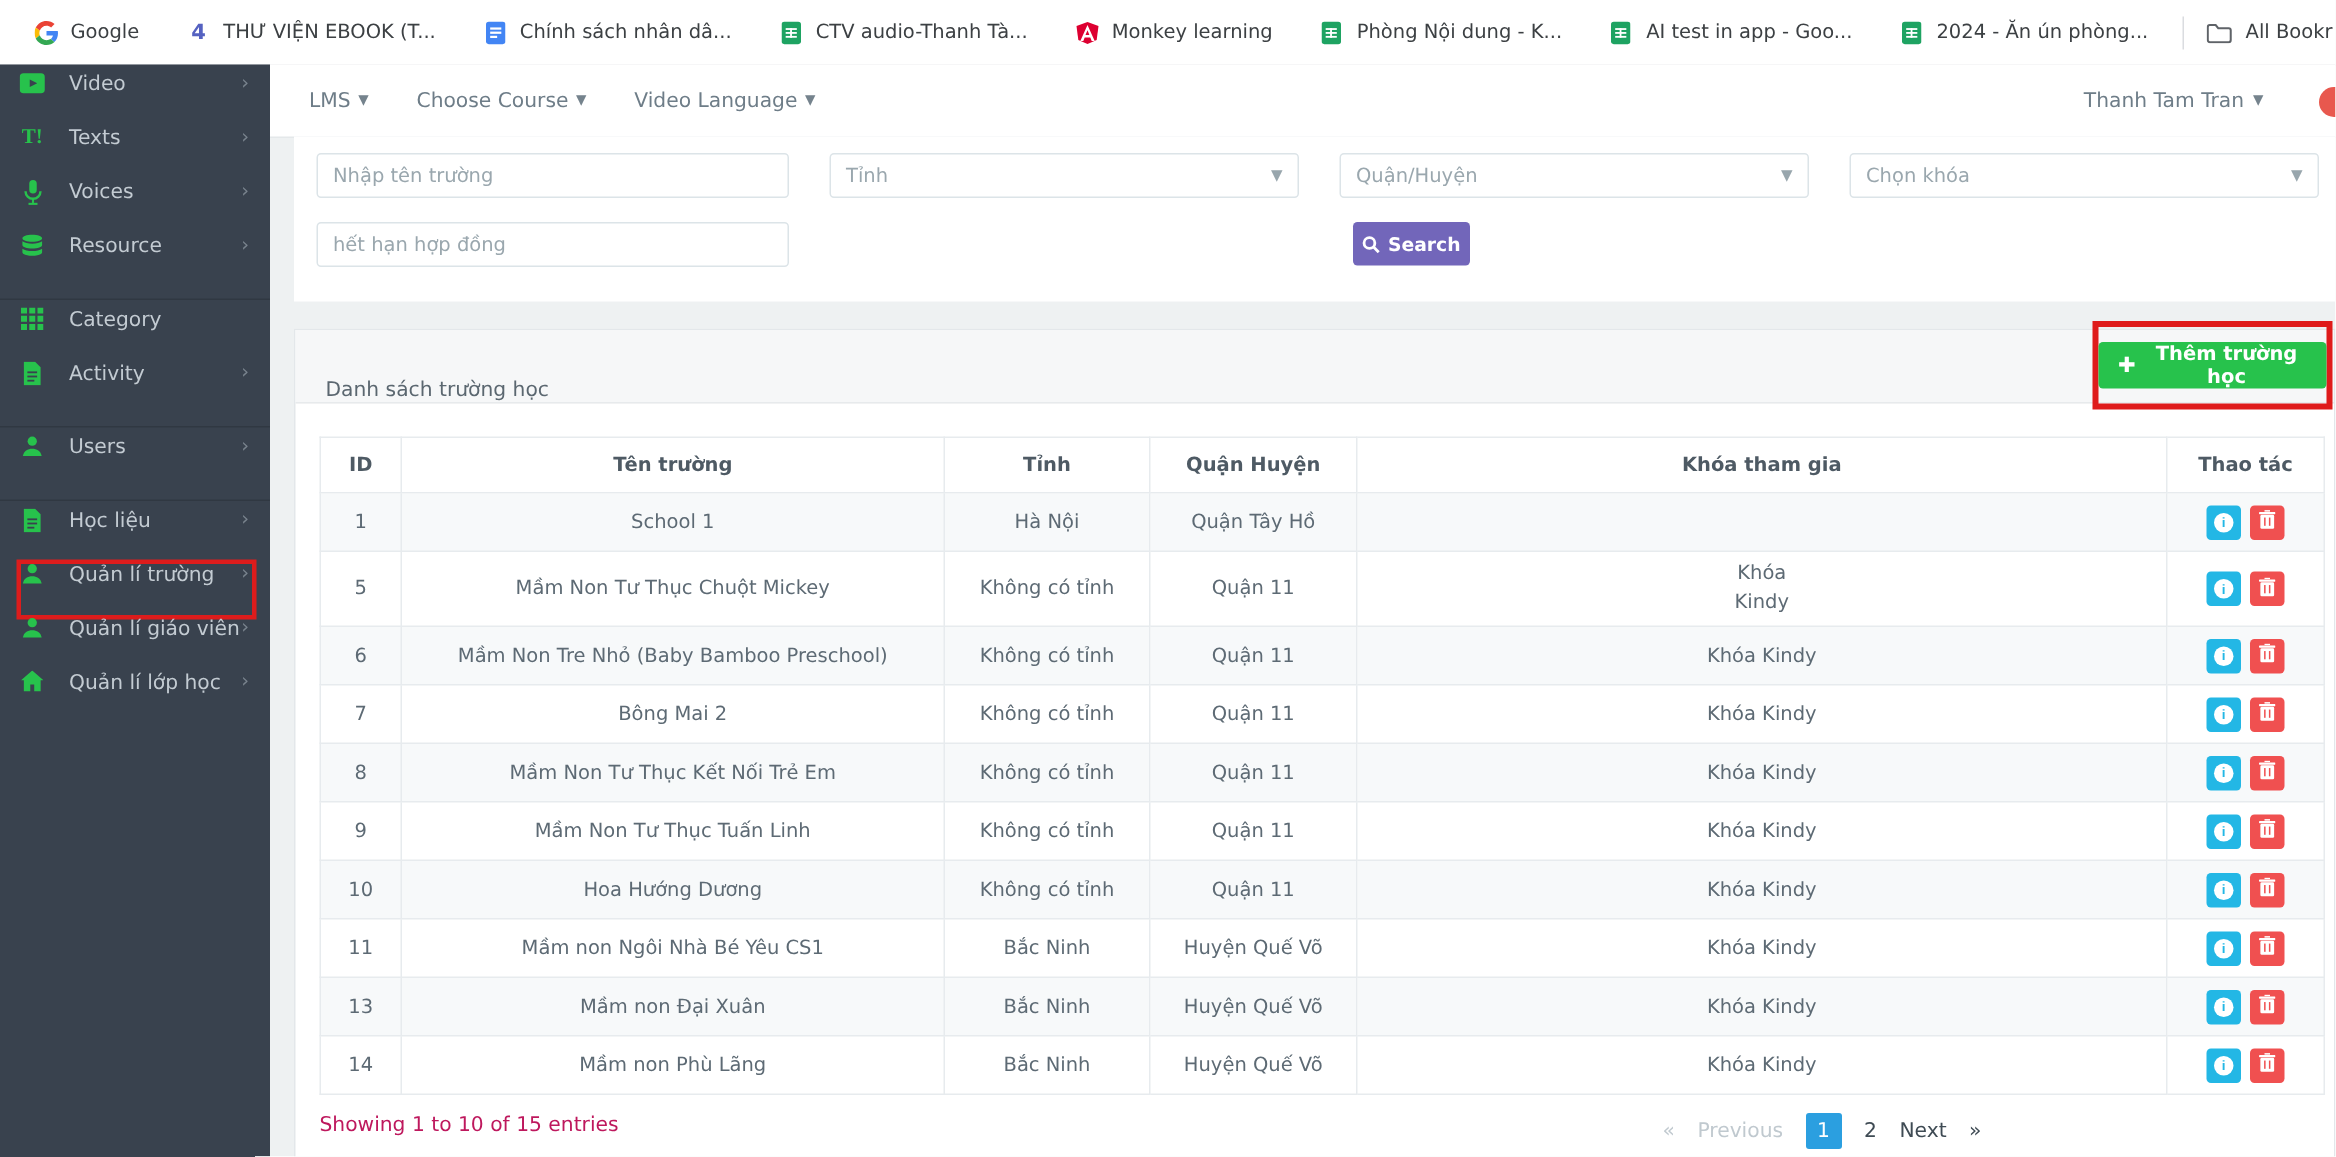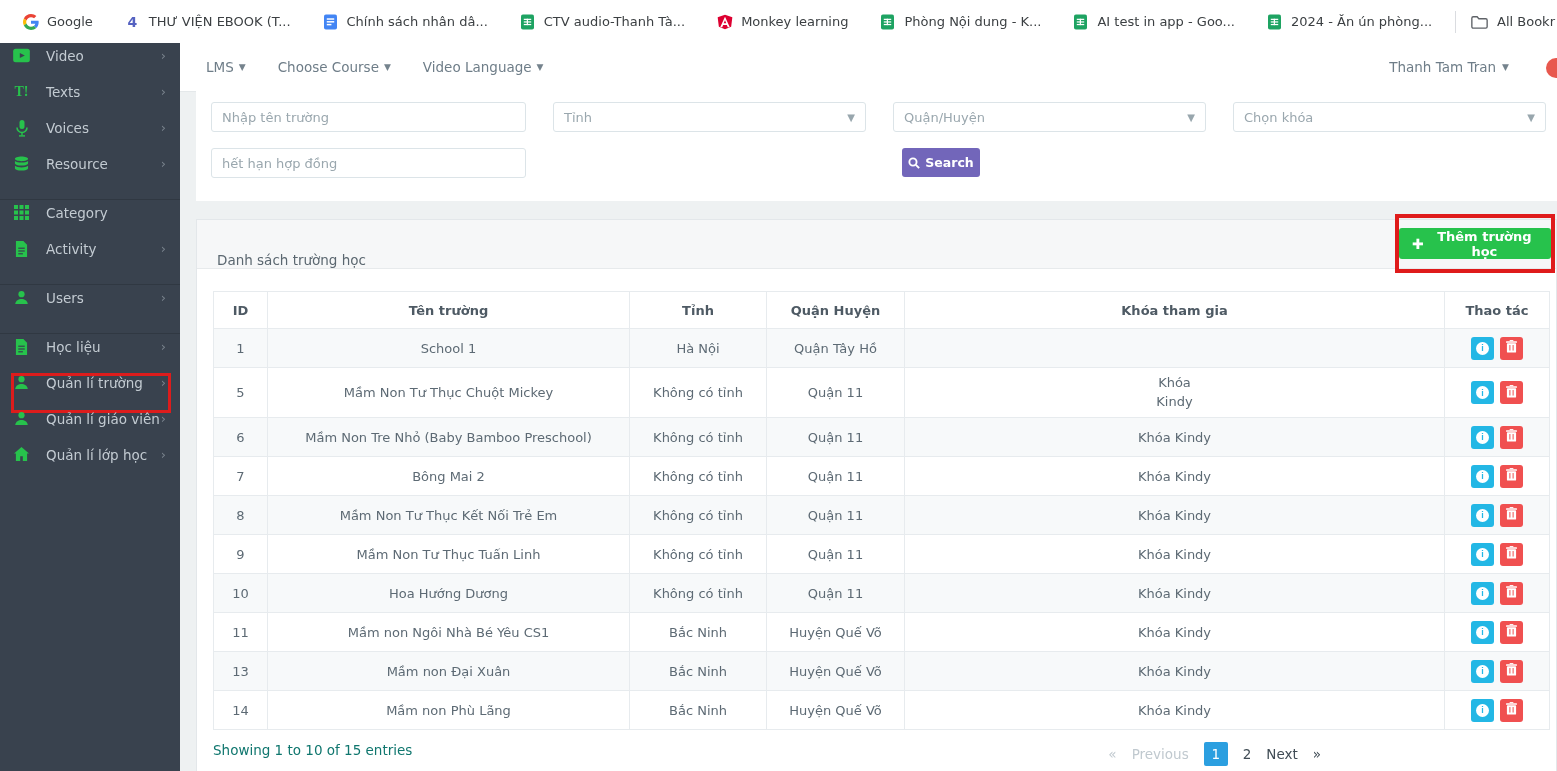--- a/index.html
+++ b/index.html
@@ -79,21 +79,21 @@
   table.data tbody tr:nth-child(odd){background:#f7f9fa;}
   td.course-left{text-align:left;padding-left:16px;white-space:pre-line;line-height:1.45;}
   .btn-info,.btn-del{width:23px;height:23px;border:none;border-radius:3px;display:inline-flex;
            align-items:center;justify-content:center;margin:0 3px;vertical-align:middle;cursor:pointer;padding:0;}
   .btn-info{background:#23b7e5;}
   .btn-del{background:#f05050;}
   .info-dot{width:13px;height:13px;border-radius:50%;background:#fff;color:#23b7e5;font-size:9px;
             font-weight:bold;display:flex;align-items:center;justify-content:center;font-family:inherit;}
 
   .table-footer{display:flex;align-items:flex-start;margin-top:12px;width:1336px;}
-  .showing{font-size:13.5px;color:#0f766e;}
+  .showing{font-size:13.5px;color:#be185d;}
   .pagination{margin-left:auto;margin-right:228px;display:flex;align-items:center;gap:15px;font-size:13.5px;}
   .pg{cursor:pointer;}
   .pg.disabled{color:#c0c9cf;cursor:default;}
   .pg.normal{color:#3f4b54;}
   .pg.active{width:24px;height:24px;background:#2b9fe0;color:#fff;display:flex;align-items:center;
              justify-content:center;border-radius:2px;cursor:default;}
 </style>
 </head>
 <body>
 

